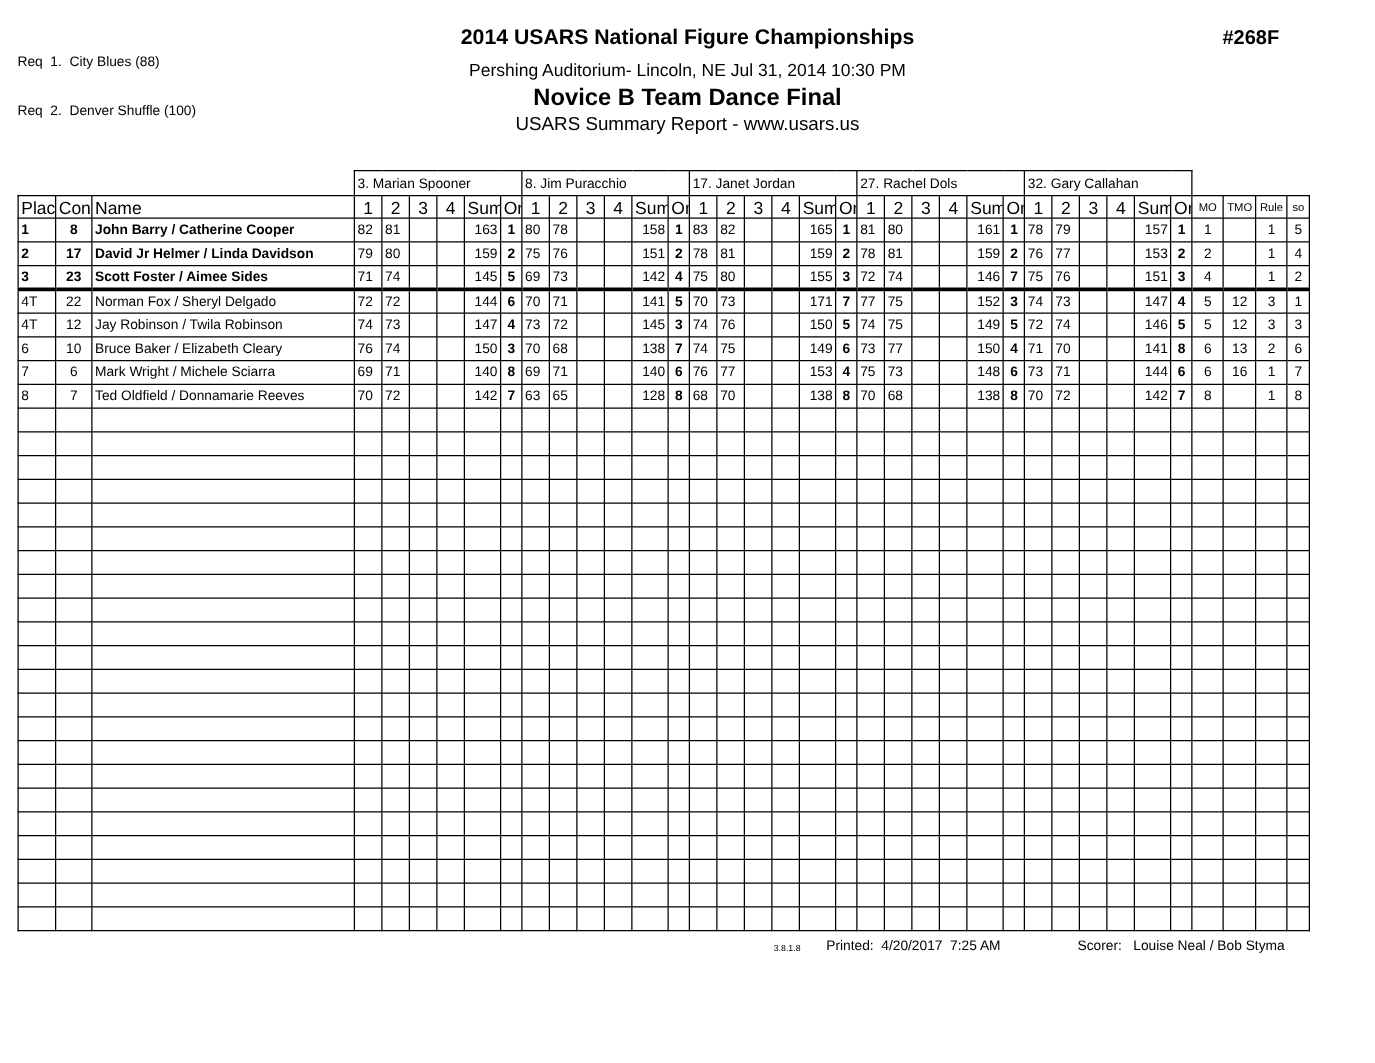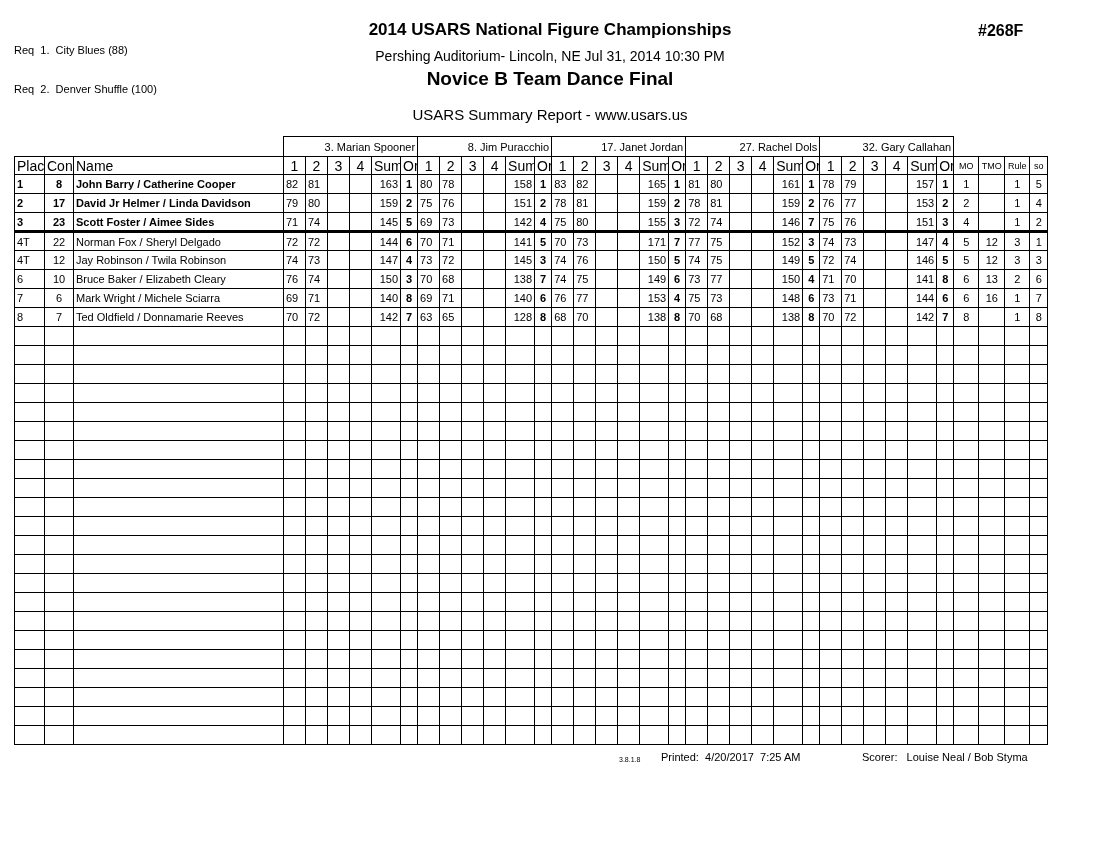--- a/index.html
+++ b/index.html
@@ -6,29 +6,29 @@
   html, body { margin: 0; padding: 0; background: #fff; }
   body { font-family: "Liberation Sans", sans-serif; color: #000; }
   .page { position: relative; width: 1100px; height: 850px; background: #fff; overflow: hidden; }
 
   .req-block { position: absolute; left: 14px; top: 18px; font-size: 11px; line-height: 13px; white-space: pre; }
   .doc-number { position: absolute; left: 978px; top: 22px; font-size: 16px; font-weight: bold; }
   .title-block { position: absolute; left: 0; top: 20px; width: 1100px; text-align: center; }
   .t-title  { font-size: 17px; font-weight: bold; }
   .t-venue  { font-size: 14px; margin-top: 8px; }
   .t-event  { font-size: 19px; font-weight: bold; margin-top: 4px; }
-  .t-report { font-size: 15px; margin-top: 16px; }
+  .t-report { font-size: 15px; margin-top: 1px; }
 
   table.results { position: absolute; left: 14px; top: 136px; border-collapse: collapse; table-layout: fixed; width: 1023px; }
   .results td, .results th { border: 1px solid #000; font-size: 11px; font-weight: normal; height: 19px; padding: 0 2px; overflow: hidden; white-space: nowrap; line-height: 16px; }
   .results thead tr.jrow td { height: 20px; }
   .results thead tr.hrow th { height: 18px; font-size: 14px; }
   .results thead th.ordc { font-size: 8px; font-weight: normal; }
   .nb { border: none !important; }
-  .judge-name { text-align: right; padding-left: 4px; }
+  .judge-name { text-align: left; padding-left: 4px; }
   .c { text-align: center; }
   .l { text-align: left; }
   .r { text-align: right; }
   .name-cell { padding-left: 4px; text-align: left; }
   .place-cell { padding-left: 3px; text-align: left; }
   .ordc { border-left: 3px solid #000; border-right: 3px solid #000; text-align: center; padding: 0 1px; }
   tbody td.ordc { font-weight: bold; }
   .sm { font-size: 9px !important; }
   tr.bold .place-cell, tr.bold .cont-cell, tr.bold .name-cell { font-weight: bold; }
   tr.thick-bottom td { border-bottom: 3px solid #000; }

